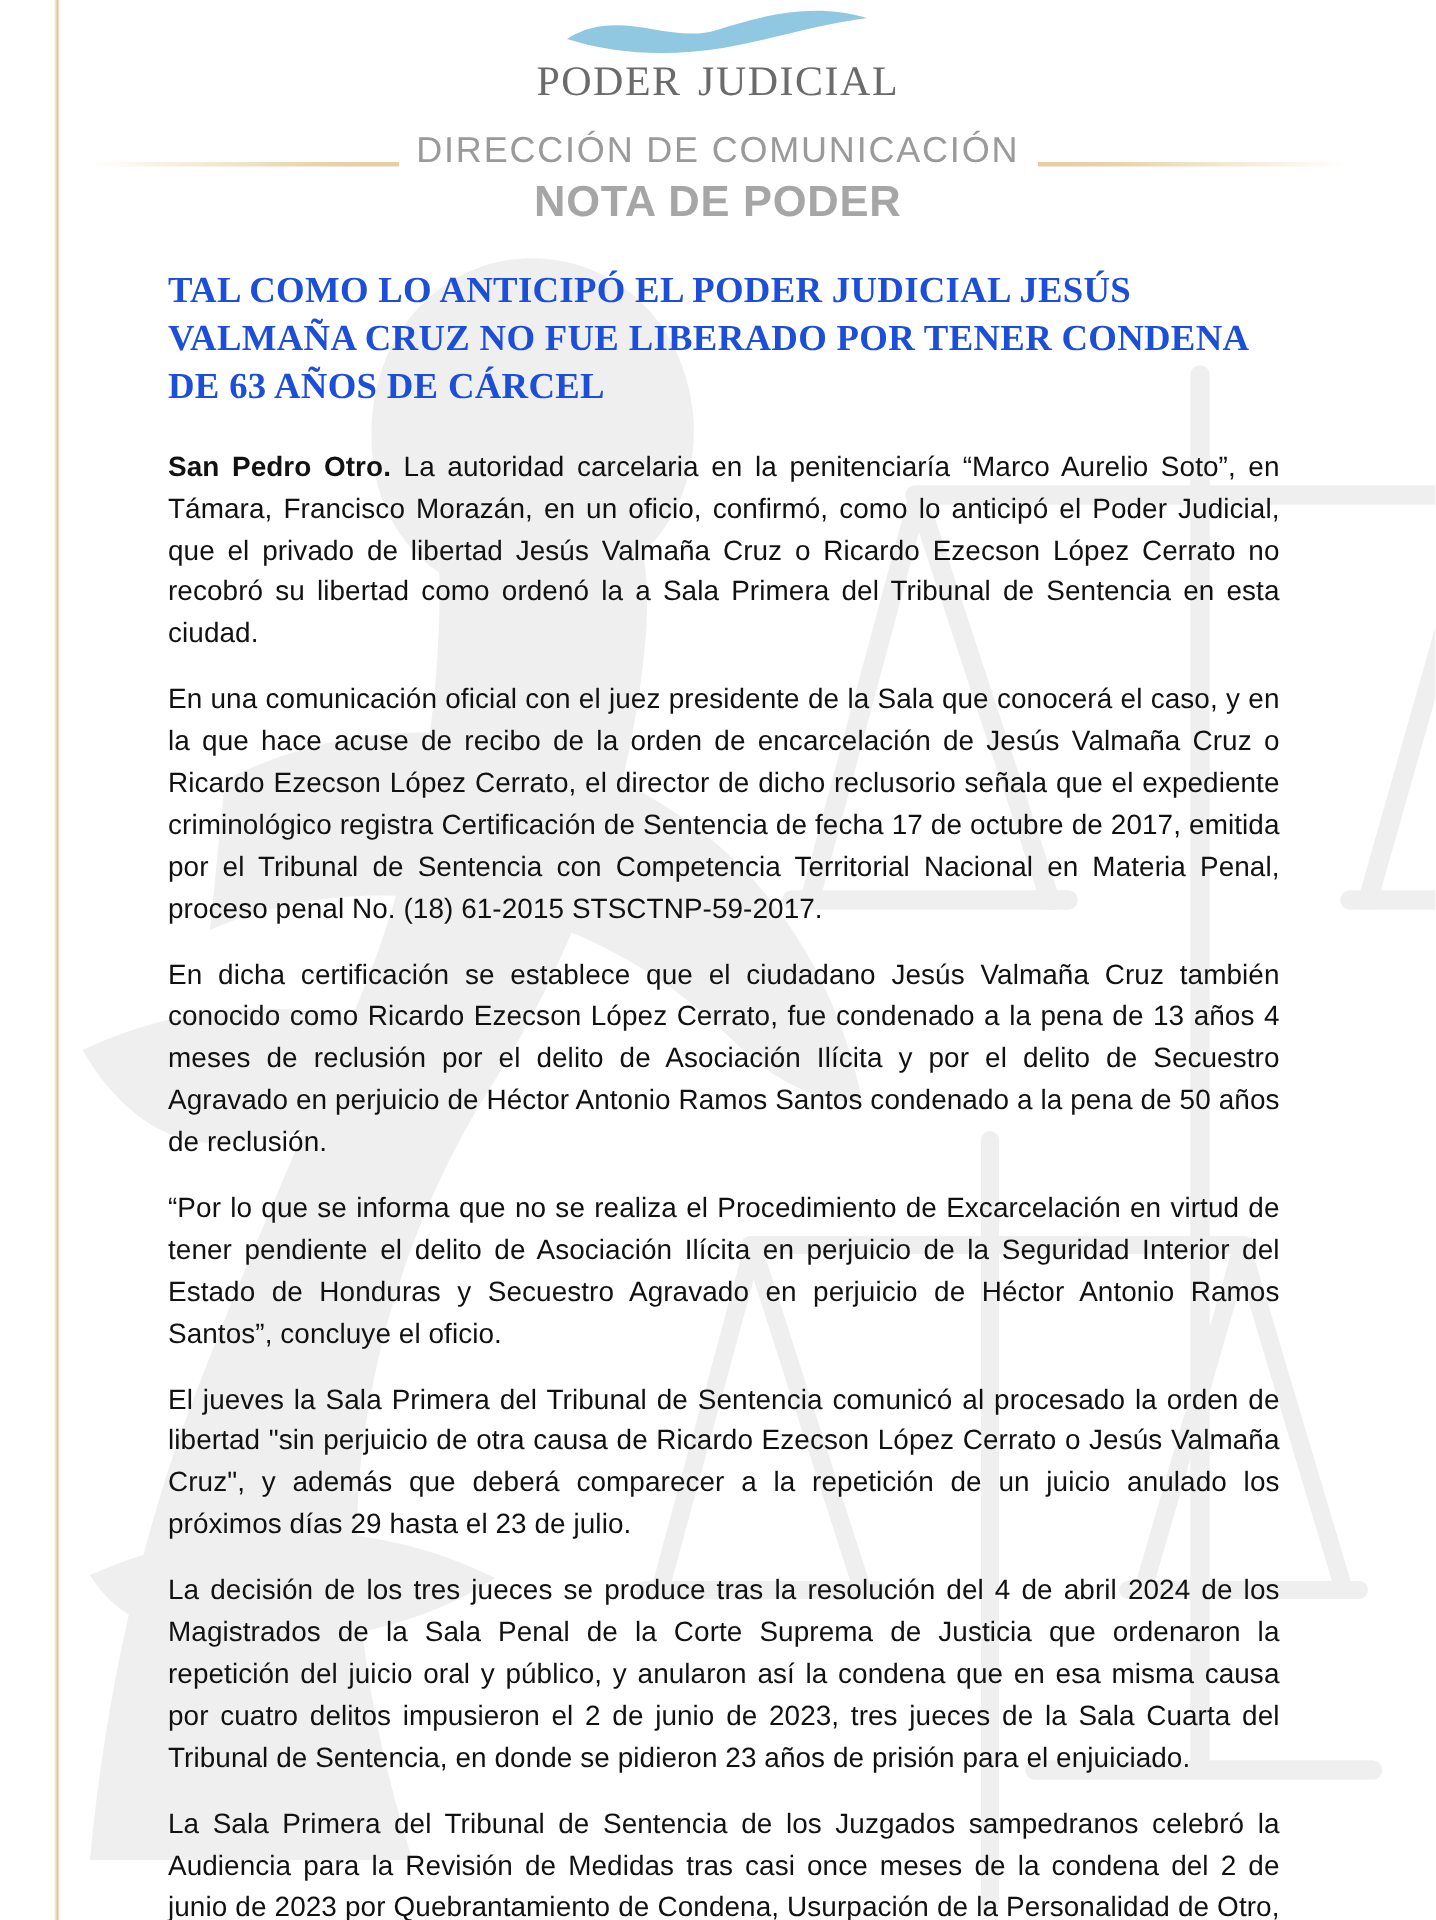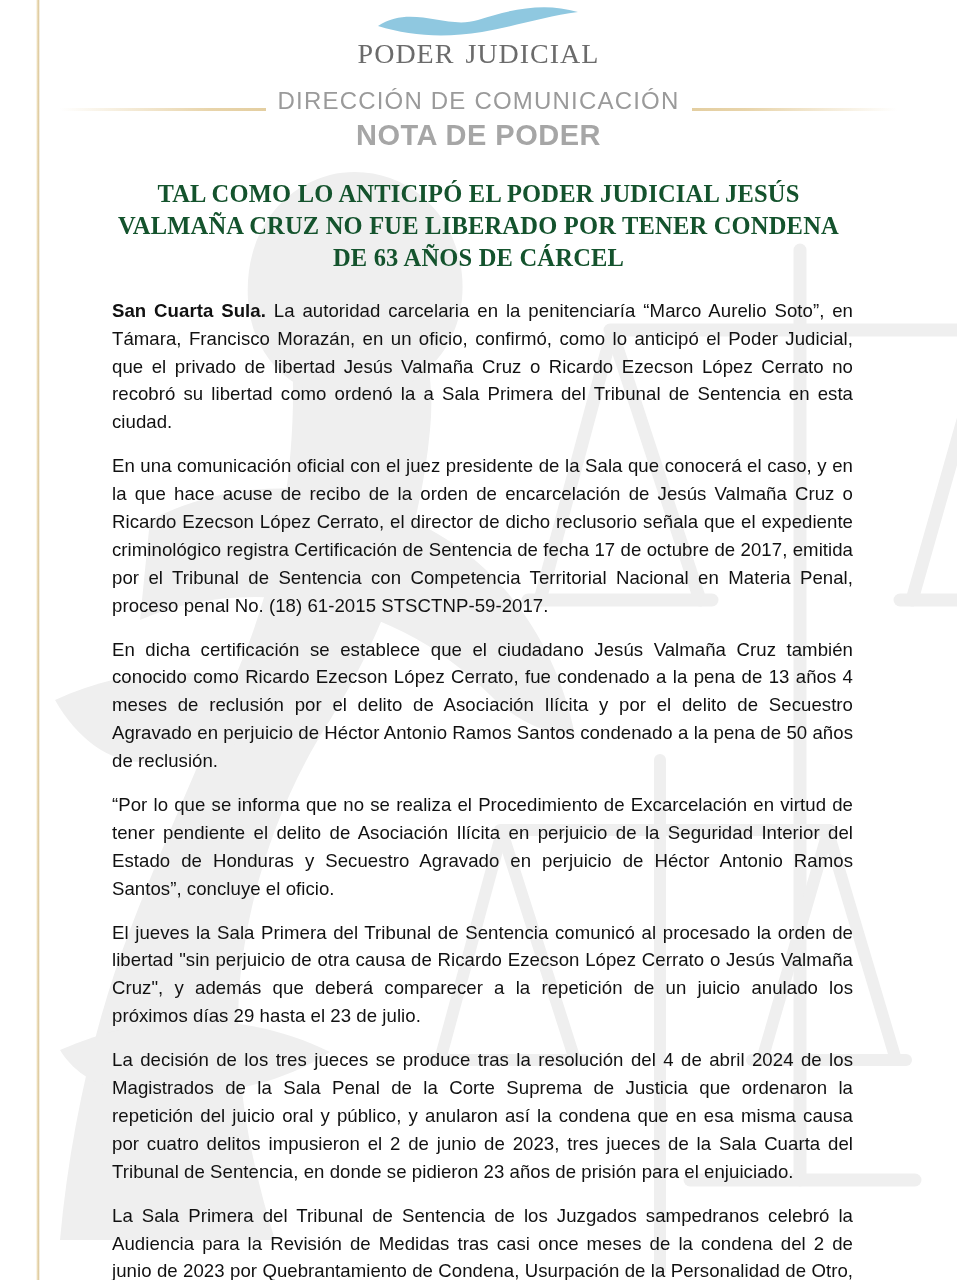--- a/index.html
+++ b/index.html
@@ -124,22 +124,22 @@
     font-weight: bold;
     color: #1a1a1a;
     margin-top: 3px;
   }
 
   
   .headline {
     font-family: "Liberation Serif", serif;
     font-size: 24.5px;
     line-height: 1.32;
-    text-align: center;
-    color: #14532d;
+    text-align: left;
+    color: #1d4ed8;
     margin: 26px 112px 0 112px;
     letter-spacing: 0.2px;
   }
 
   
   .body-copy {
     margin: 22px 104px 0 112px;
   }
   .body-copy p {
     font-size: 18.6px;
@@ -228,21 +228,21 @@
     <div class="direccion-band">
       <div class="gold-rule"></div>
       <div class="direccion">DIRECCIÓN DE COMUNICACIÓN</div>
     </div>
 
     <div class="nota">NOTA DE PODER</div>
 
     <h1 class="headline">TAL COMO LO ANTICIPÓ EL PODER JUDICIAL JESÚS VALMAÑA CRUZ NO FUE LIBERADO POR TENER CONDENA DE 63 AÑOS DE CÁRCEL</h1>
 
     <div class="body-copy">
-      <p><span class="lede">San Cuarta Sula.</span><span> La autoridad carcelaria en la penitenciaría “Marco Aurelio Soto”, en Támara, Francisco Morazán, en un oficio, confirmó, como lo anticipó el Poder Judicial, que el privado de libertad Jesús Valmaña Cruz o Ricardo Ezecson López Cerrato no recobró su libertad como ordenó la a Sala Primera del Tribunal de Sentencia en esta ciudad.</span></p>
+      <p><span class="lede">San Pedro Otro.</span><span> La autoridad carcelaria en la penitenciaría “Marco Aurelio Soto”, en Támara, Francisco Morazán, en un oficio, confirmó, como lo anticipó el Poder Judicial, que el privado de libertad Jesús Valmaña Cruz o Ricardo Ezecson López Cerrato no recobró su libertad como ordenó la a Sala Primera del Tribunal de Sentencia en esta ciudad.</span></p>
       <p>En una comunicación oficial con el juez presidente de la Sala que conocerá el caso, y en la que hace acuse de recibo de la orden de encarcelación de Jesús Valmaña Cruz o Ricardo Ezecson López Cerrato, el director de dicho reclusorio señala que el expediente criminológico registra Certificación de Sentencia de fecha 17 de octubre de 2017, emitida por el Tribunal de Sentencia con Competencia Territorial Nacional en Materia Penal, proceso penal No. (18) 61-2015 STSCTNP-59-2017.</p>
       <p>En dicha certificación se establece que el ciudadano Jesús Valmaña Cruz también conocido como Ricardo Ezecson López Cerrato, fue condenado a la pena de 13 años 4 meses de reclusión por el delito de Asociación Ilícita y por el delito de Secuestro Agravado en perjuicio de Héctor Antonio Ramos Santos condenado a la pena de 50 años de reclusión.</p>
       <p>“Por lo que se informa que no se realiza el Procedimiento de Excarcelación en virtud de tener pendiente el delito de Asociación Ilícita en perjuicio de la Seguridad Interior del Estado de Honduras y Secuestro Agravado en perjuicio de Héctor Antonio Ramos Santos”, concluye el oficio.</p>
       <p>El jueves la Sala Primera del Tribunal de Sentencia comunicó al procesado la orden de libertad "sin perjuicio de otra causa de Ricardo Ezecson López Cerrato o Jesús Valmaña Cruz", y además que deberá comparecer a la repetición de un juicio anulado los próximos días 29 hasta el 23 de julio.</p>
       <p>La decisión de los tres jueces se produce tras la resolución del 4 de abril 2024 de los Magistrados de la Sala Penal de la Corte Suprema de Justicia que ordenaron la repetición del juicio oral y público, y anularon así la condena que en esa misma causa por cuatro delitos impusieron el 2 de junio de 2023, tres jueces de la Sala Cuarta del Tribunal de Sentencia, en donde se pidieron 23 años de prisión para el enjuiciado.</p>
       <p>La Sala Primera del Tribunal de Sentencia de los Juzgados sampedranos  celebró la Audiencia para la Revisión de Medidas tras casi once meses de la condena del 2 de junio de 2023 por Quebrantamiento de Condena, Usurpación de la Personalidad de Otro, Uso de Documentos Públicos Falsos en Concurso Real y Cohecho Cometido por Particular.</p>
 
     </div>
 
   </div>

